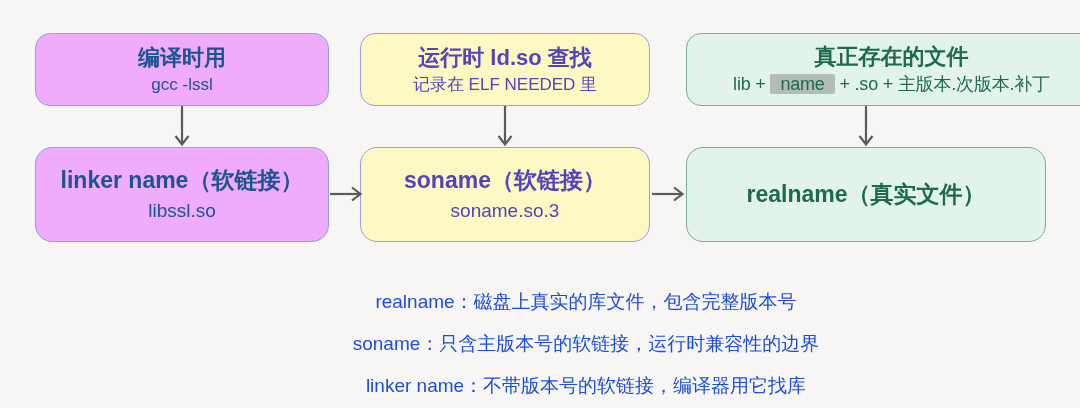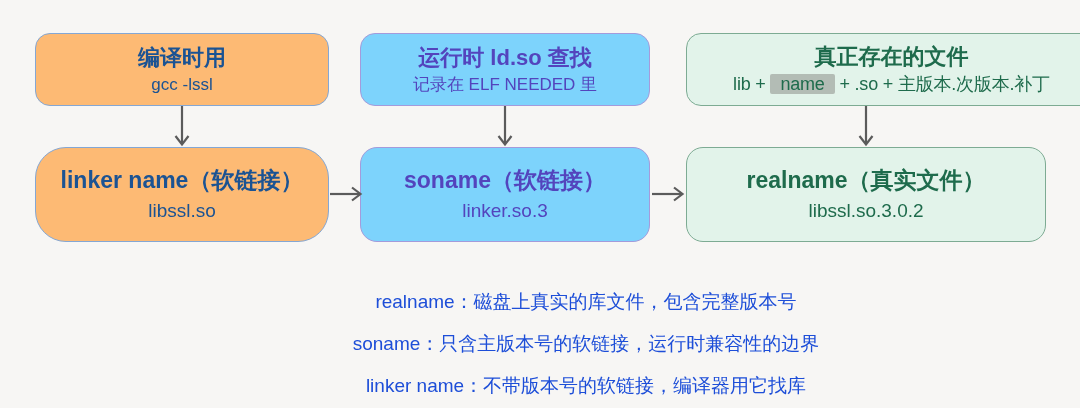--- a/index.html
+++ b/index.html
@@ -4,22 +4,22 @@
 <style>
   html,body{margin:0;padding:0;background:#f7f6f4;}
   .canvas{
     position:relative;width:1080px;height:408px;background:#f7f6f4;
     font-family:"Liberation Sans",sans-serif;overflow:hidden;
   }
   .box{
     position:absolute;display:flex;flex-direction:column;align-items:center;
     justify-content:center;border-radius:15px;box-sizing:border-box;text-align:center;
   }
-  .theme-blue{background:#fdba74;border:1.5px solid #84a7d4;color:#1b5393;}
-  .theme-purple{background:#7dd3fc;border:1.5px solid #a49bdb;color:#5344bd;}
+  .theme-blue{background:#f0abfc;border:1.5px solid #84a7d4;color:#1b5393;}
+  .theme-purple{background:#fef9c3;border:1.5px solid #a49bdb;color:#5344bd;}
   .theme-green{background:#e2f3ea;border:1.5px solid #7dab93;color:#1e6b4c;}
   .box-title{font-weight:700;font-size:22px;line-height:1.25;}
   .box-subtitle{font-size:17px;margin-top:4px;line-height:1.2;}
   .bottom .box-title{font-size:23px;}
   .bottom .box-subtitle{font-size:19px;margin-top:6px;}
   .subtitle-tight{font-size:18px;letter-spacing:-0.2px;white-space:nowrap;}
   .name-hl{background:#b3bcb5;color:inherit;padding:0 10px;border-radius:2px;}
   .arrow{position:absolute;}
   .summary{
     position:absolute;left:0;top:281px;width:100%;text-align:center;
@@ -52,33 +52,32 @@
   </svg>
   <svg class="arrow" style="left:495px;top:106px;" width="20" height="41" viewBox="0 0 20 41" stroke-width="2.2" stroke="#5b5b5b">
     <line x1="10" y1="0" x2="10" y2="37"></line>
     <polyline points="3.5,30 10,38.5 16.5,30" fill="none"></polyline>
   </svg>
   <svg class="arrow" style="left:856px;top:106px;" width="20" height="41" viewBox="0 0 20 41" stroke-width="2.2" stroke="#5b5b5b">
     <line x1="10" y1="0" x2="10" y2="37"></line>
     <polyline points="3.5,30 10,38.5 16.5,30" fill="none"></polyline>
   </svg>
 
-  <div class="box bottom theme-blue" style="left:35px;top:147px;width:294px;height:95px;border-radius:31px;text-align:center;">
+  <div class="box bottom theme-blue" style="left:35px;top:147px;width:294px;height:95px;border-radius:17px;text-align:center;">
     <div class="box-title">linker name（软链接）</div>
     <div class="box-subtitle">libssl.so</div>
   </div>
 
   <div class="box bottom theme-purple" style="left:360px;top:147px;width:290px;height:95px;border-radius:17px;text-align:right;">
     <div class="box-title">soname（软链接）</div>
-    <div class="box-subtitle">linker.so.3</div>
+    <div class="box-subtitle">soname.so.3</div>
   </div>
 
   <div class="box bottom theme-green" style="left:686px;top:147px;width:360px;height:95px;border-radius:17px;">
     <div class="box-title">realname（真实文件）</div>
-    <div class="box-subtitle">libssl.so.3.0.2</div>
   </div>
 
   <svg class="arrow" style="left:330px;top:184px;" width="33" height="20" viewBox="0 0 33 20" stroke-width="2.2" stroke="#5b5b5b">
     <line x1="0" y1="10" x2="29" y2="10"></line>
     <polyline points="22,3.5 30.5,10 22,16.5" fill="none"></polyline>
   </svg>
   <svg class="arrow" style="left:652px;top:184px;" width="33" height="20" viewBox="0 0 33 20" stroke-width="2.2" stroke="#5b5b5b">
     <line x1="0" y1="10" x2="29" y2="10"></line>
     <polyline points="22,3.5 30.5,10 22,16.5" fill="none"></polyline>
   </svg>

